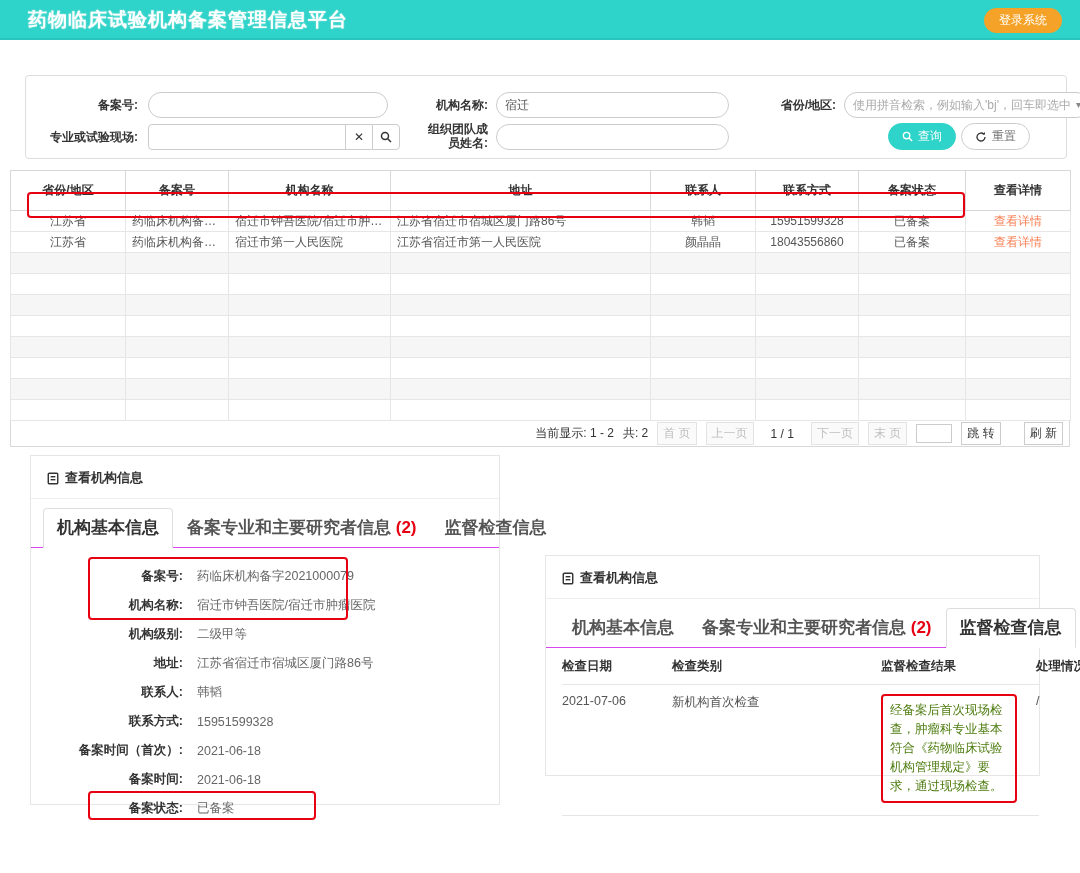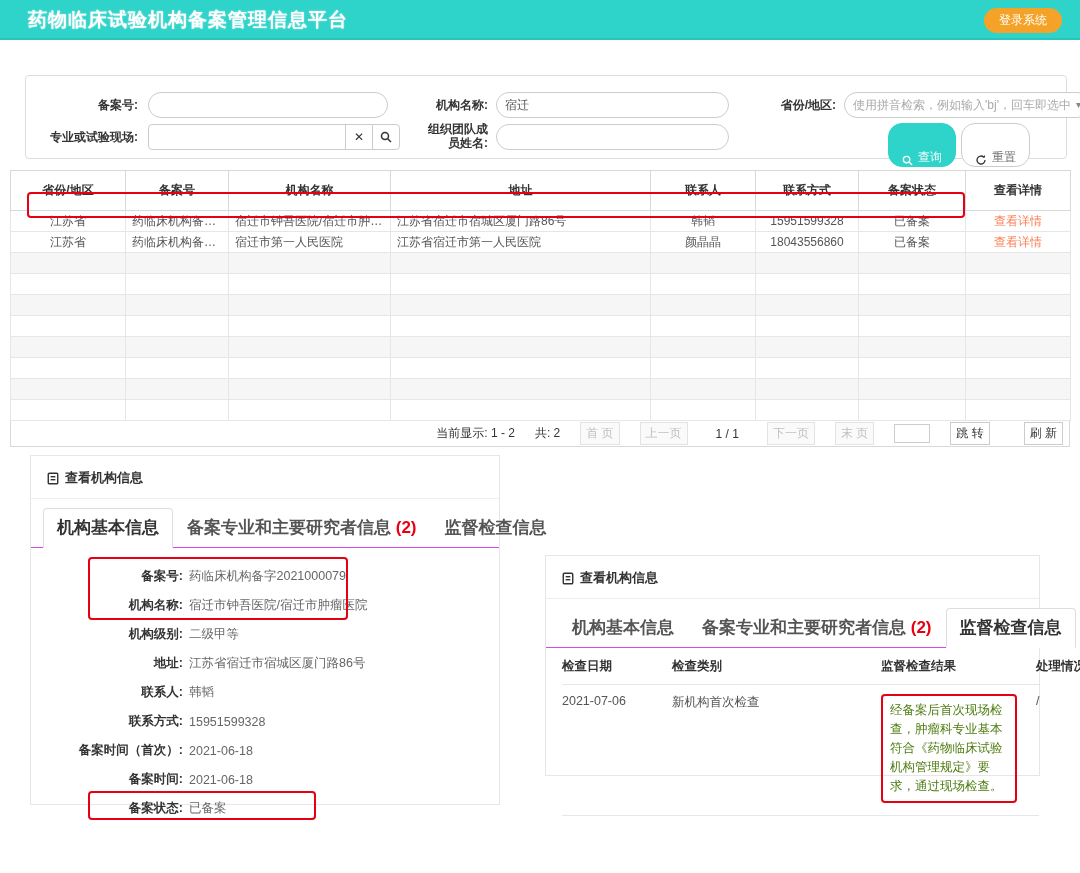--- a/index.html
+++ b/index.html
@@ -43,22 +43,22 @@
   }
   .f-input::placeholder { color:#aaa; }
   .grp-btn {
     position:absolute; height:26px; width:28px; border:1px solid #ccc; background:#fff;
     font-size:12px; color:#333; cursor:pointer; display:flex; align-items:center; justify-content:center;
   }
   .caret {
     position:absolute; font-size:10px; color:#888; pointer-events:none;
   }
   .pill-btn {
-    position:absolute; height:44px; border-radius:14px; font-size:12px; cursor:pointer;
-    display:flex; align-items:flex-end; gap:5px; padding:0 13px; font-family:inherit;
+    position:absolute; height:27px; border-radius:14px; font-size:12px; cursor:pointer;
+    display:flex; align-items:center; gap:5px; padding:0 13px; font-family:inherit;
   }
   .pill-query { background:#2ed3c9; color:#fff; border:1px solid #2ed3c9; }
   .pill-reset { background:#fff; color:#737373; border:1px solid #ccc; }
   .icon-svg { display:inline-block; vertical-align:middle; }
   
   .main-table-wrap { position:absolute; left:10px; top:170px; width:1060px; }
   table.main { width:100%; border-collapse:collapse; table-layout:fixed; font-size:12px; }
   table.main th {
     height:40px; border:1px solid #d8d8d8; font-weight:bold; color:#333;
     background:#fff; text-align:center; overflow:hidden; white-space:nowrap;
@@ -70,21 +70,21 @@
   table.main td.al { text-align:left; }
   tr.stripe td { background:#f6f6f6; }
   .detail-link { color:#fa7d51; cursor:pointer; text-decoration:none; }
   .row-redbox {
     position:absolute; left:17px; top:22px; width:938px; height:26px;
     border:2px solid #e60012; border-radius:4px; pointer-events:none;
   }
   
   .pagination {
     height:26px; border:1px solid #d8d8d8; border-top:none;
-    display:flex; justify-content:flex-end; align-items:center; gap:20px;
+    display:flex; justify-content:flex-end; align-items:center; gap:9px;
     padding-right:6px; font-size:12px; color:#333; background:#fff;
   }
   .pg-btn {
     border:1px solid #e3e3e3; background:#fafafa; color:#c0c0c0;
     font-size:12px; padding:2px 5px; cursor:default; font-family:inherit;
   }
   .pg-btn.enabled { color:#333; border-color:#ccc; background:#fff; cursor:pointer; }
   .pg-input { width:36px; height:19px; border:1px solid #ccc; font-size:12px; padding:0 3px; }
   .pg-refresh { margin-left:14px; }
   
@@ -103,21 +103,21 @@
     border:1px solid transparent; white-space:nowrap;
   }
   .tab.active {
     border:1px solid #ddd; border-bottom:1px solid #fff; background:#fff;
     border-radius:4px 4px 0 0; color:#333;
   }
   .tab .badge { color:#e60012; }
   .fields { position:relative; padding-top:14px; }
   .field-row { display:flex; height:29px; align-items:center; font-size:12.5px; }
   .field-label { width:152px; text-align:right; font-weight:bold; color:#333; flex:none; }
-  .field-value { margin-left:6px; color:#666; }
+  .field-value { margin-left:14px; color:#666; }
   .redbox { position:absolute; border:2px solid #e60012; border-radius:4px; pointer-events:none; }
   .fields .box1 { left:57px; top:9px;  width:260px; height:63px; }
   .fields .box2 { left:57px; top:243px; width:228px; height:29px; }
   
   .insp-table { margin:0 0 0 16px; font-size:12.5px; }
   .insp-head { display:flex; font-weight:bold; color:#333; padding:10px 0 9px; border-bottom:1px solid #e6e6e6; }
   .insp-row  { display:flex; padding:9px 0 12px; border-bottom:1px solid #e6e6e6; color:#555; }
   .c-date { width:110px; flex:none; }
   .c-type { width:170px; flex:none;font-family:Liberation Serif, serif; }
   .c-result { width:145px; flex:none;margin-left:39px; }

